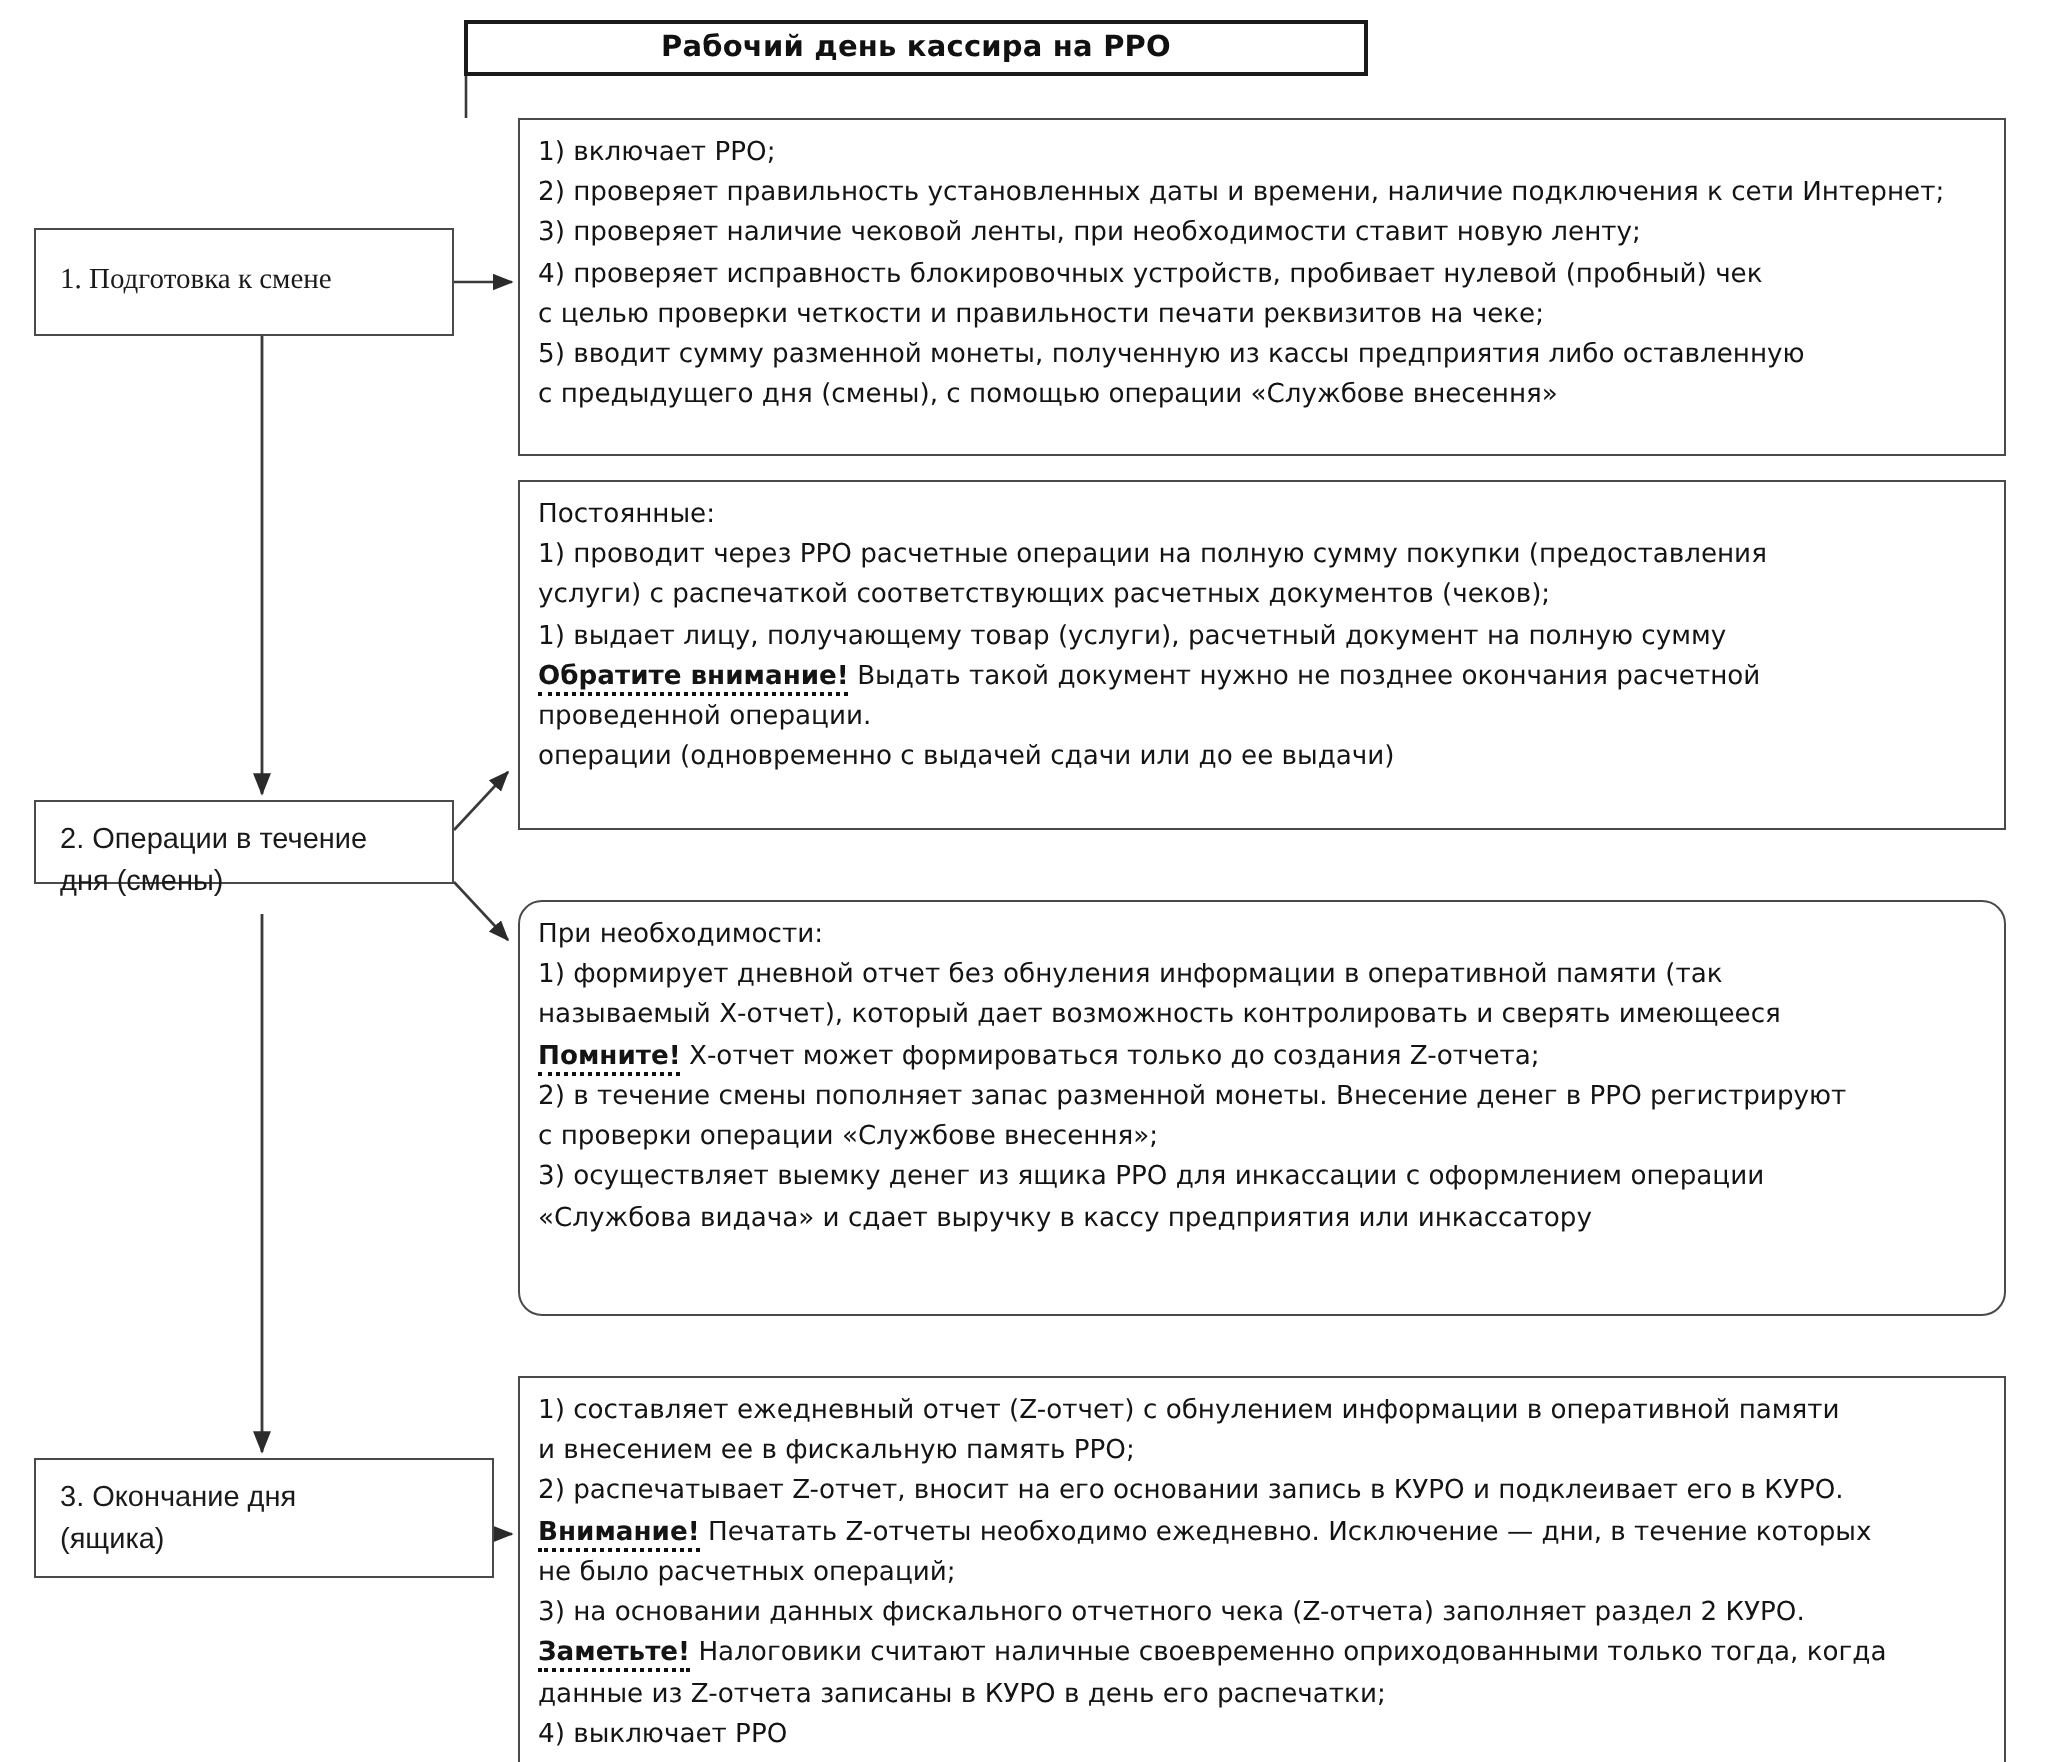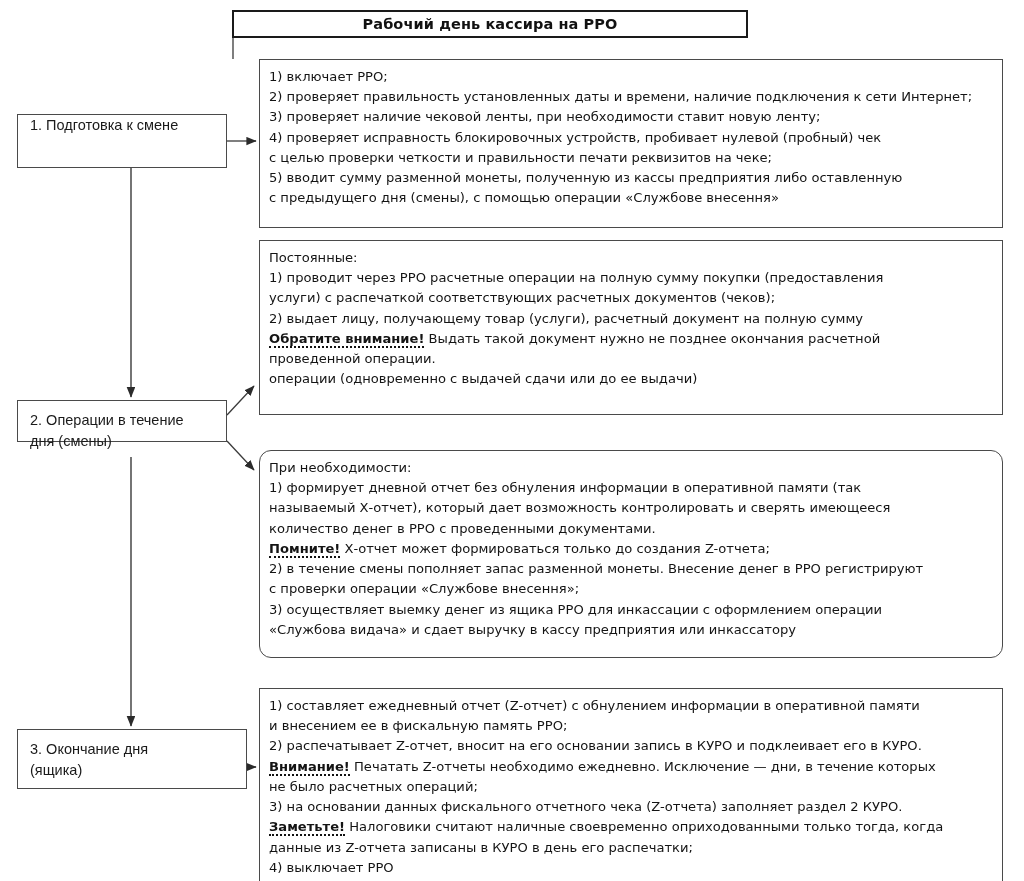--- a/index.html
+++ b/index.html
@@ -27,21 +27,21 @@
     width: 1024px;
     height: 881px;
     pointer-events: none;
   }
 
   
   .title-box {
     position: absolute;
     left: 232px;
     top: 10px;
-    width: 516px;
+    width: 452px;
     height: 28px;
     border: 2px solid #1a1a1a;
     background: #fff;
     display: flex;
     align-items: center;
     justify-content: center;
     box-sizing: border-box;
   }
   .title-box .t {
     font-size: 14.5px;
@@ -56,21 +56,21 @@
     position: absolute;
     border: 1.4px solid #4a4a4a;
     background: #fff;
     box-sizing: border-box;
     padding: 9px 0 0 12px;
     font-family: "Liberation Sans", "DejaVu Sans", sans-serif;
     font-size: 14.5px;
     line-height: 1.45;
     color: #1a1a1a;
   }
-  #stage-1 { left: 17px;  top: 114px; width: 210px; height: 54px; display:flex; padding-top:0; }
+  #stage-1 { left: 17px;  top: 114px; width: 210px; height: 54px; display:flex; align-items:center; padding-top:0;font-family:Liberation Serif, serif; }
   #stage-2 { left: 17px;  top: 400px; width: 210px; height: 42px; }
   #stage-3 { left: 17px;  top: 729px; width: 230px; height: 60px; }
 
   
   .content-box {
     position: absolute;
     left: 259px;
     width: 744px;
     border: 1.2px solid #4a4a4a;
     background: #fff;
@@ -147,31 +147,30 @@
     <div class="line">4) проверяет исправность блокировочных устройств, пробивает нулевой (пробный) чек</div>
     <div class="line">с целью проверки четкости и правильности печати реквизитов на чеке;</div>
     <div class="line">5) вводит сумму разменной монеты, полученную из кассы предприятия либо оставленную</div>
     <div class="line">с предыдущего дня (смены), с помощью операции «Службове внесення»</div>
   </div>
 
   <div class="content-box" id="content-2">
     <div class="line">Постоянные:</div>
     <div class="line">1) проводит через РРО расчетные операции на полную сумму покупки (предоставления</div>
     <div class="line">услуги) с распечаткой соответствующих расчетных документов (чеков);</div>
-    <div class="line">2) выдает лицу, получающему товар (услуги), расчетный документ на полную сумму</div>
+    <div class="line">1) выдает лицу, получающему товар (услуги), расчетный документ на полную сумму</div>
     <div class="line"><b class="lead">Обратите внимание!</b><span> Выдать такой документ нужно не позднее окончания расчетной</span></div>
     <div class="line">проведенной операции.</div>
     <div class="line">операции (одновременно с выдачей сдачи или до ее выдачи)</div>
   </div>
 
   <div class="content-box" id="content-3">
     <div class="line">При необходимости:</div>
     <div class="line">1) формирует дневной отчет без обнуления информации в оперативной памяти (так</div>
     <div class="line">называемый Х-отчет), который дает возможность контролировать и сверять имеющееся</div>
-    <div class="line">количество денег в РРО с проведенными документами.</div>
     <div class="line"><b class="lead">Помните!</b><span> Х-отчет может формироваться только до создания Z-отчета;</span></div>
     <div class="line">2) в течение смены пополняет запас разменной монеты. Внесение денег в РРО регистрируют</div>
     <div class="line">с проверки операции «Службове внесення»;</div>
     <div class="line">3) осуществляет выемку денег из ящика РРО для инкассации с оформлением операции</div>
     <div class="line">«Службова видача» и сдает выручку в кассу предприятия или инкассатору</div>
   </div>
 
   <div class="content-box" id="content-4">
     <div class="line">1) составляет ежедневный отчет (Z-отчет) с обнулением информации в оперативной памяти</div>
     <div class="line">и внесением ее в фискальную память РРО;</div>

